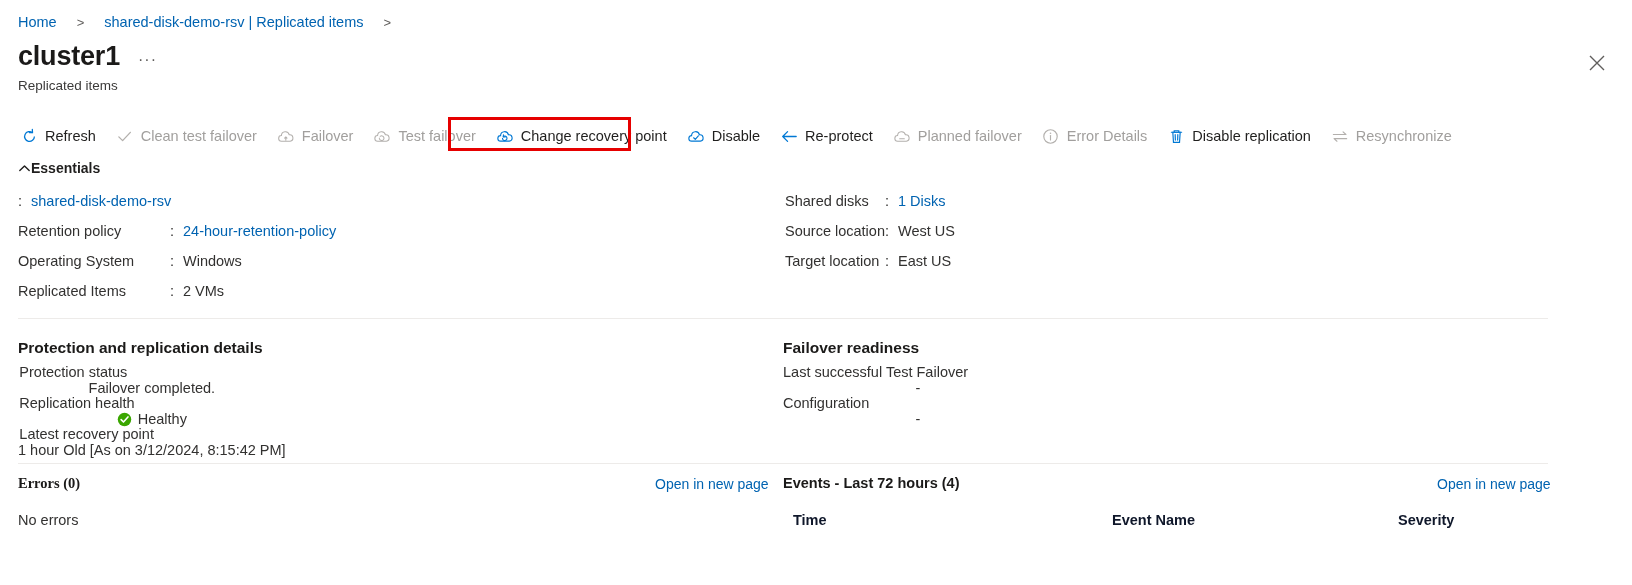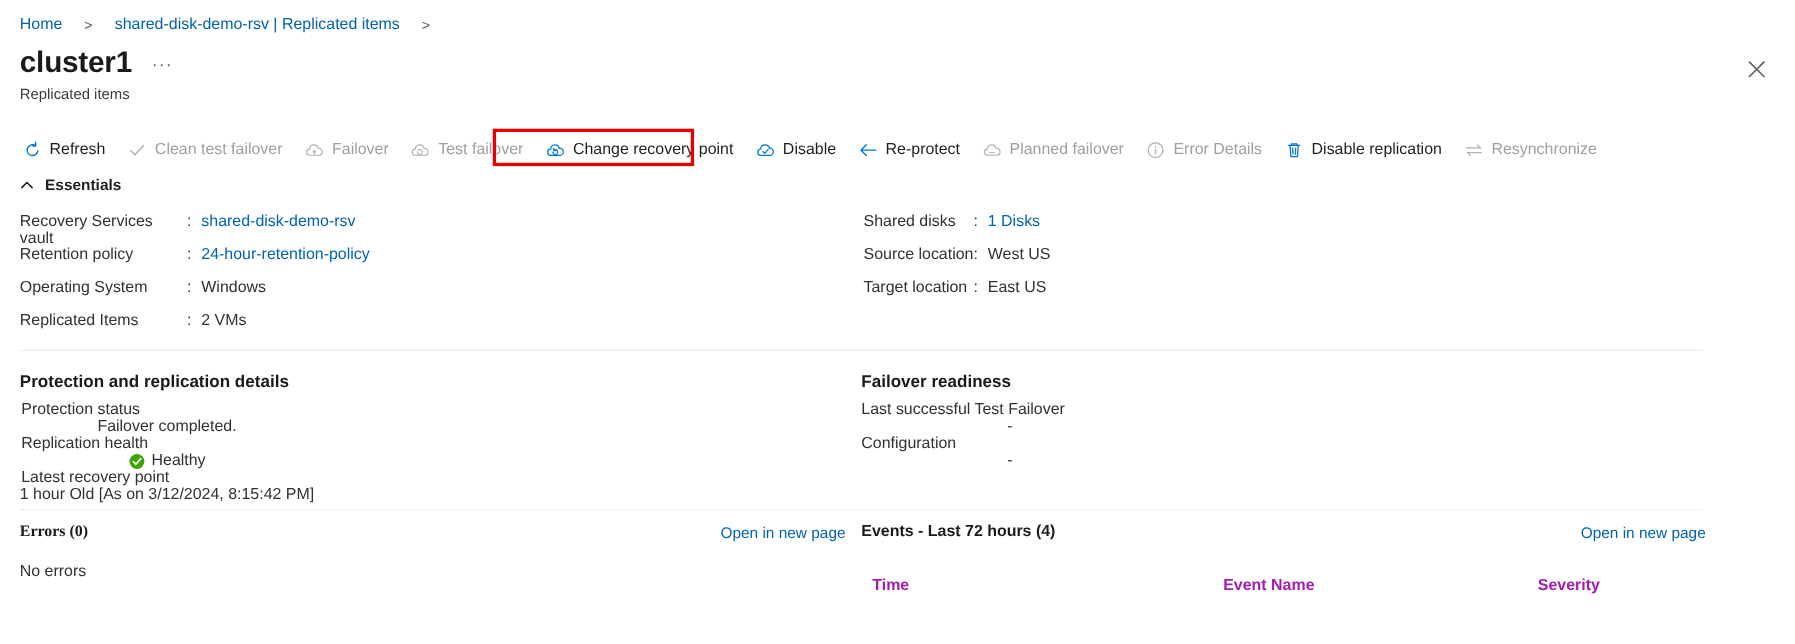--- a/index.html
+++ b/index.html
@@ -130,21 +130,21 @@
     pointer-events: none;
   }
 
   
   .essentials-head {
     position: absolute;
     left: 18px;
     top: 160px;
     display: flex;
     align-items: center;
-    gap: 10px;
+    gap: 0;
     font-size: 14px;
     font-weight: 700;
     color: #201f1e;
     cursor: pointer;
   }
   .chev { width: 13px; height: 13px; color:#201f1e; }
   .chev svg { display:block; }
 
   .ess-grid-left {
     position: absolute;
@@ -251,24 +251,24 @@
   .no-errors {
     position: absolute;
     left: 18px;
     top: 512px;
     font-size: 14.5px;
     color: #323130;
   }
 
   .events-cols {
     position: absolute;
-    top: 524px;
+    top: 512px;
     font-size: 14.5px;
     font-weight: 700;
-    color: #a21caf;
+    color: #0f172a;
   }
   #col-time { left: 793px; }
   #col-name { left: 1112px; }
   #col-sev  { left: 1398px; }
 </style>
 </head>
 <body>
 
 <div class="breadcrumb">
   <span class="bc-link">Home</span>
@@ -410,21 +410,20 @@
   <span class="chev">
     <svg viewBox="0 0 13 13" width="13" height="13" fill="none" stroke="currentColor" stroke-width="1.4">
       <path d="M1.8 8.6 L6.5 3.9 L11.2 8.6" stroke-linecap="round" stroke-linejoin="round"></path>
     </svg>
   </span>
   <span>Essentials</span>
 </div>
 
 <div class="ess-grid-left ess-left">
   <div class="ess-row">
-    <span class="ess-key">Recovery Services vault</span>
     <span class="ess-colon">:</span>
     <span class="ess-val link">shared-disk-demo-rsv</span>
   </div>
   <div class="ess-row">
     <span class="ess-key">Retention policy</span>
     <span class="ess-colon">:</span>
     <span class="ess-val link">24-hour-retention-policy</span>
   </div>
   <div class="ess-row">
     <span class="ess-key">Operating System</span>

